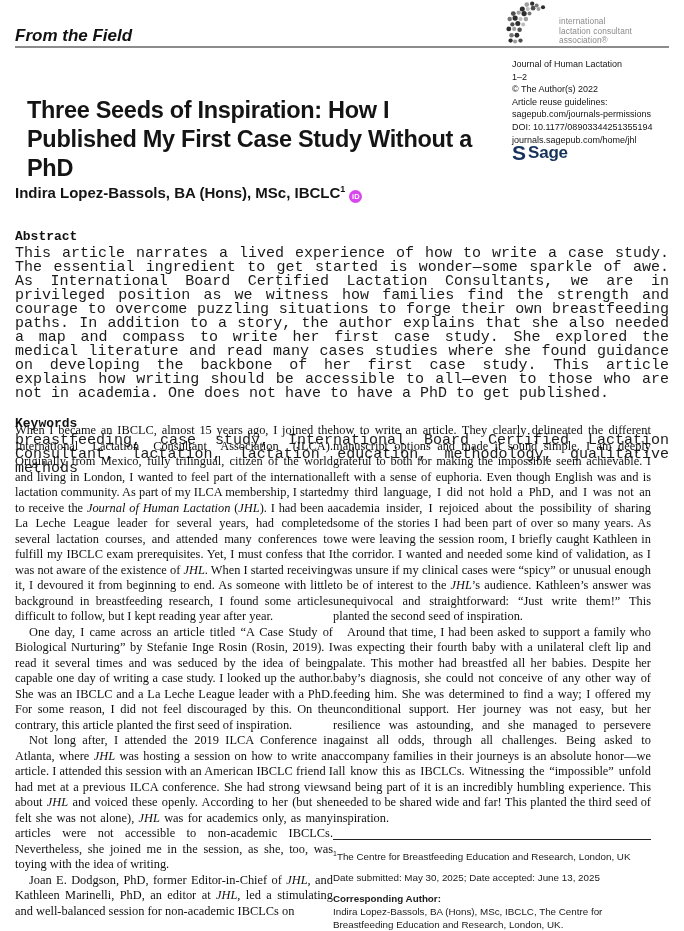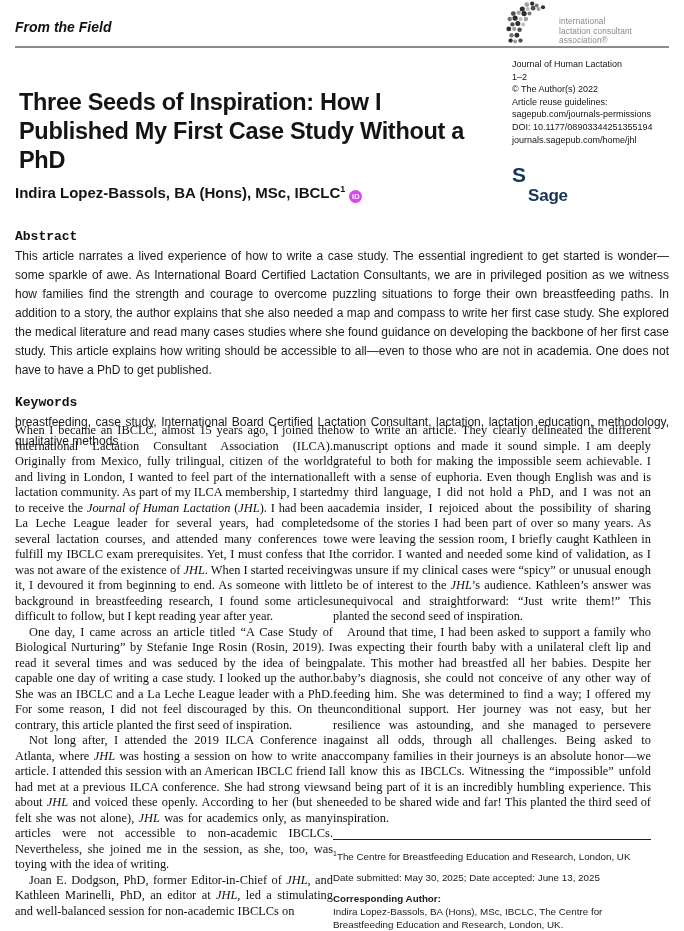--- a/index.html
+++ b/index.html
@@ -2,42 +2,42 @@
 <html><head>
 <meta charset="utf-8">
 <style>
   html,body { margin:0; padding:0; background:#e8e8e8; }
   .page {
     position:relative; width:684px; height:931px; margin:0 auto;
     background:#ffffff; color:#1a1a1a; overflow:hidden;
     font-family:"Liberation Sans", sans-serif;
   }
   
-  .section-label { position:absolute; left:15px; top:19px; font-size:14px; font-weight:bold; font-style:italic; color:#111; }
+  .section-label { position:absolute; left:15px; top:26px; font-size:17px; font-weight:bold; font-style:italic; color:#111; }
   .header-rule { position:absolute; left:15px; top:46px; width:654px; height:2px; background:#8c8c8c; }
   .ilca { position:absolute; left:504px; top:1px; display:flex; align-items:flex-start; }
   .ilca svg { width:42px; height:45px; flex:0 0 auto; }
   .ilca-text { margin-left:13px; margin-top:16px; font-size:8.3px; line-height:9.6px; color:#8a8a8a; letter-spacing:0.1px; }
   .journal-info { position:absolute; left:512px; top:58px; width:160px; font-size:9px; line-height:12.6px; color:#141414; }
   .sage { position:absolute; left:512px; top:143px; color:#15325B; display:flex; align-items:center; }
   .sage-glyph { font-size:21px; font-weight:800; line-height:20px; letter-spacing:-1px; }
-  .sage-word { font-size:17px; font-weight:700; margin-left:3px; letter-spacing:-0.2px;margin-top:43px; }
+  .sage-word { font-size:17px; font-weight:700; margin-left:3px; letter-spacing:-0.2px; }
   
   .title { position:absolute; left:15px; top:84px; width:478px; font-size:23.5px; line-height:29px; font-weight:bold; letter-spacing:-0.3px; color:#141414; }
   .author { position:absolute; left:15px; top:184px; font-size:15px; font-weight:bold; color:#141414; }
   .author sup { font-size:9px; vertical-align:super; }
   .orcid {
     display:inline-block; width:13px; height:13px; border-radius:50%;
     background:#d946ef; color:#ffffff; font-size:7.5px; font-weight:bold;
     text-align:center; line-height:13px; margin-left:4px; vertical-align:-1px; cursor:pointer;
   }
   
   .abstract-block { position:absolute; left:15px; top:229px; width:654px; }
   .mini-heading { font-size:13px; font-weight:bold; margin:0 0 3px 0; color:#111;font-family:Liberation Mono, monospace; }
-  .abs-text { font-size:12px; line-height:19px; text-align:justify; color:#1a1a1a; }
+  .abs-text { font-size:15px; line-height:14px; text-align:justify; color:#1a1a1a;font-family:Liberation Mono, monospace; }
   .kw-heading { margin-top:15px; }
   
   .body-columns {
     position:absolute; left:15px; top:423px; width:654px; display:flex; 
     font-family:"Liberation Serif", serif; font-size:12.4px; line-height:15.5px;
     text-align:justify; color:#101010;
   }
   .col { width:318px; }
   .col p { margin:0; }
   .col p.indent { text-indent:14px; }
@@ -101,21 +101,21 @@
     <div>sagepub.com/journals-permissions</div>
     <div>DOI: 10.1177/08903344251355194</div>
     <div>journals.sagepub.com/home/jhl</div>
   </div>
 
   <div class="sage">
     <span class="sage-glyph">S</span>
     <span class="sage-word">Sage</span>
   </div>
 
-  <h1 class="title" style="margin:4px;">Three Seeds of Inspiration: How I Published My First Case Study Without a PhD</h1>
+  <h1 class="title" style="margin:12px;">Three Seeds of Inspiration: How I Published My First Case Study Without a PhD</h1>
 
   <div class="author">
     <span>Indira Lopez-Bassols, BA (Hons), MSc, IBCLC</span><sup>1</sup><span class="orcid">iD</span>
   </div>
 
   <div class="abstract-block">
     <div class="mini-heading">Abstract</div>
     <div class="abs-text">This article narrates a lived experience of how to write a case study. The essential ingredient to get started is wonder—some sparkle of awe. As International Board Certified Lactation Consultants, we are in privileged position as we witness how families find the strength and courage to overcome puzzling situations to forge their own breastfeeding paths. In addition to a story, the author explains that she also needed a map and compass to write her first case study. She explored the medical literature and read many cases studies where she found guidance on developing the backbone of her first case study. This article explains how writing should be accessible to all—even to those who are not in academia. One does not have to have a PhD to get published.</div>
     <div class="mini-heading kw-heading">Keywords</div>
     <div class="abs-text">breastfeeding, case study, International Board Certified Lactation Consultant, lactation, lactation education, methodology, qualitative methods</div>

